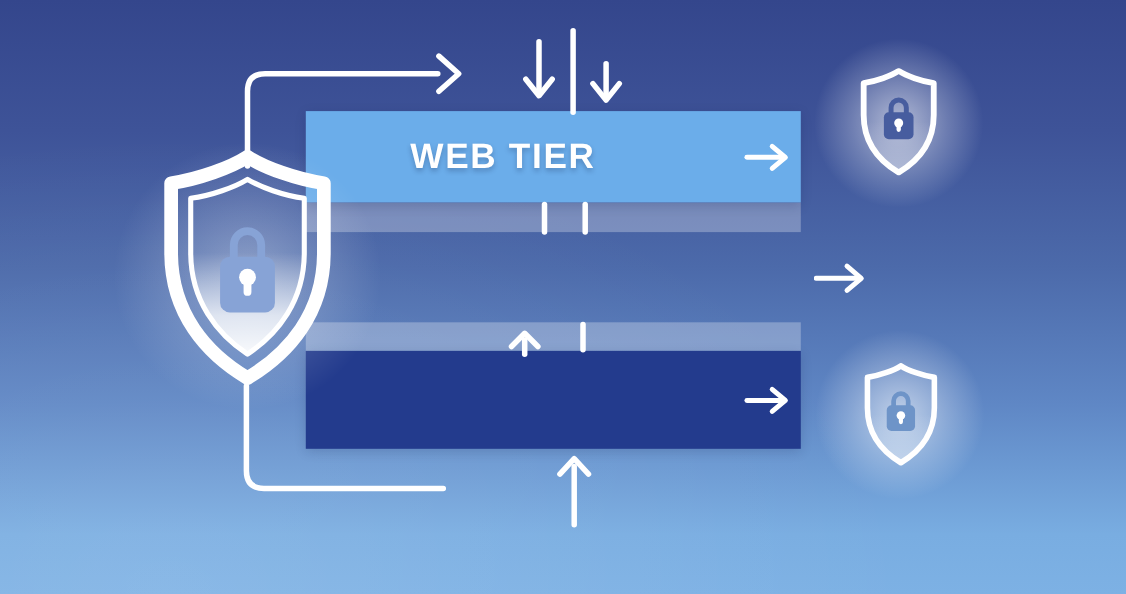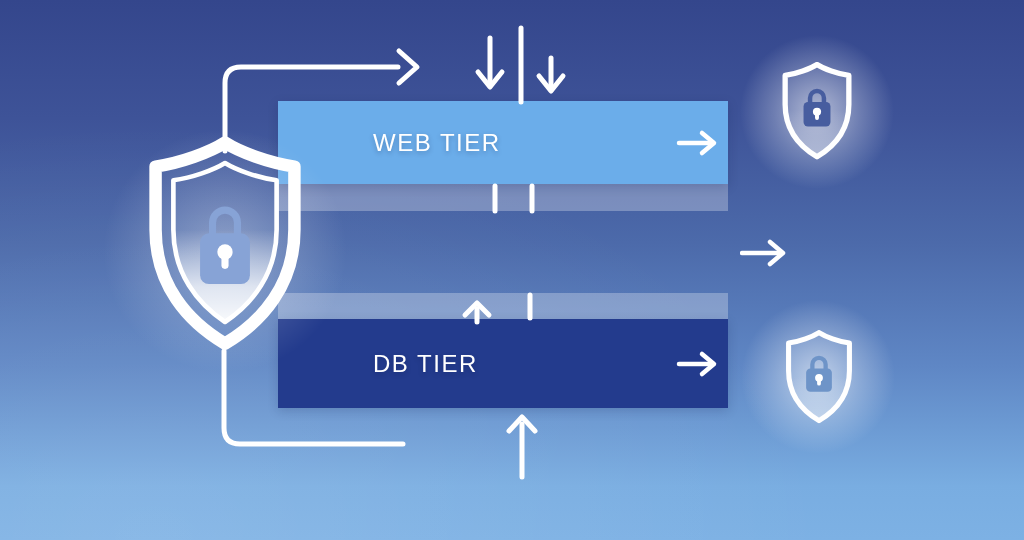--- a/index.html
+++ b/index.html
@@ -17,21 +17,21 @@
   .band2{top:293px;height:26px;}
   .bar{
     position:absolute;left:278px;width:450px;z-index:2;
     display:flex;align-items:center;box-sizing:border-box;padding-left:95px;
     box-shadow:0 3px 10px rgba(15,25,70,0.18);
   }
   .bar-web{top:101px;height:83px;}
   .bar-app{top:211px;height:82px;}
   .bar-db{top:319px;height:89px;}
   .bar-label{
-    color:#ffffff;font-size:24px;font-weight:normal;letter-spacing:1.5px;
+    color:#ffffff;font-size:32px;font-weight:bold;letter-spacing:1.5px;
     text-shadow:0 2px 5px rgba(10,20,60,0.25);
   }
   .bar-arrow{position:absolute;right:10px;top:50%;transform:translateY(-50%);}
   .ext-arrow{position:absolute;left:740px;top:238px;z-index:2;}
   .connectors{position:absolute;inset:0;z-index:3;pointer-events:none;}
   .connectors *{stroke:#ffffff;stroke-width:5;fill:none;stroke-linecap:round;stroke-linejoin:round;}
   .arrow-icon line,.arrow-icon polyline{stroke:#ffffff;stroke-width:4.5;fill:none;stroke-linecap:round;stroke-linejoin:round;}
   .glow{position:absolute;pointer-events:none;z-index:3;
     background:radial-gradient(circle,rgba(255,255,255,0.60) 0%,rgba(255,255,255,0.25) 38%,rgba(255,255,255,0) 68%);}
   .glow-big{left:102px;top:128px;width:246px;height:246px;
@@ -54,21 +54,20 @@
   <div class="bar bar-web" style="background-color: rgb(107, 173, 234);">
     <span class="bar-label">WEB TIER</span>
     <svg class="bar-arrow arrow-icon" width="42" height="30" viewBox="0 0 42 30">
       <line x1="3" y1="15" x2="34" y2="15"></line>
         <polyline points="26,5 38,15 26,25"></polyline>
     </svg>
   </div>
 
 
   <div class="bar bar-db" style="background-color: rgb(35, 59, 141);">
-    <span class="bar-label">DB TIER</span>
     <svg class="bar-arrow arrow-icon" width="42" height="30" viewBox="0 0 42 30">
       <line x1="3" y1="15" x2="34" y2="15"></line>
         <polyline points="26,5 38,15 26,25"></polyline>
     </svg>
   </div>
 
   <svg class="ext-arrow arrow-icon" width="48" height="30" viewBox="0 0 48 30">
     <line x1="2" y1="15" x2="39" y2="15"></line>
       <polyline points="30,4 43,15 30,26"></polyline>
   </svg>

